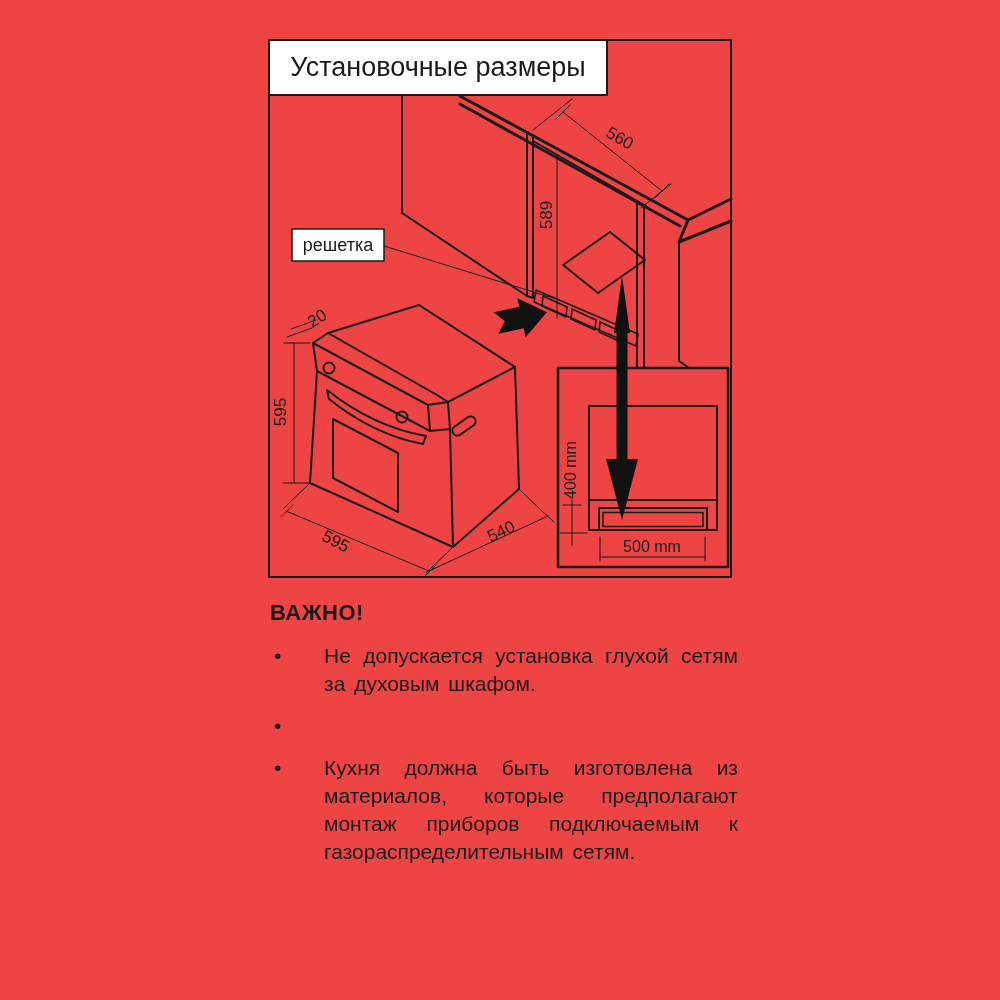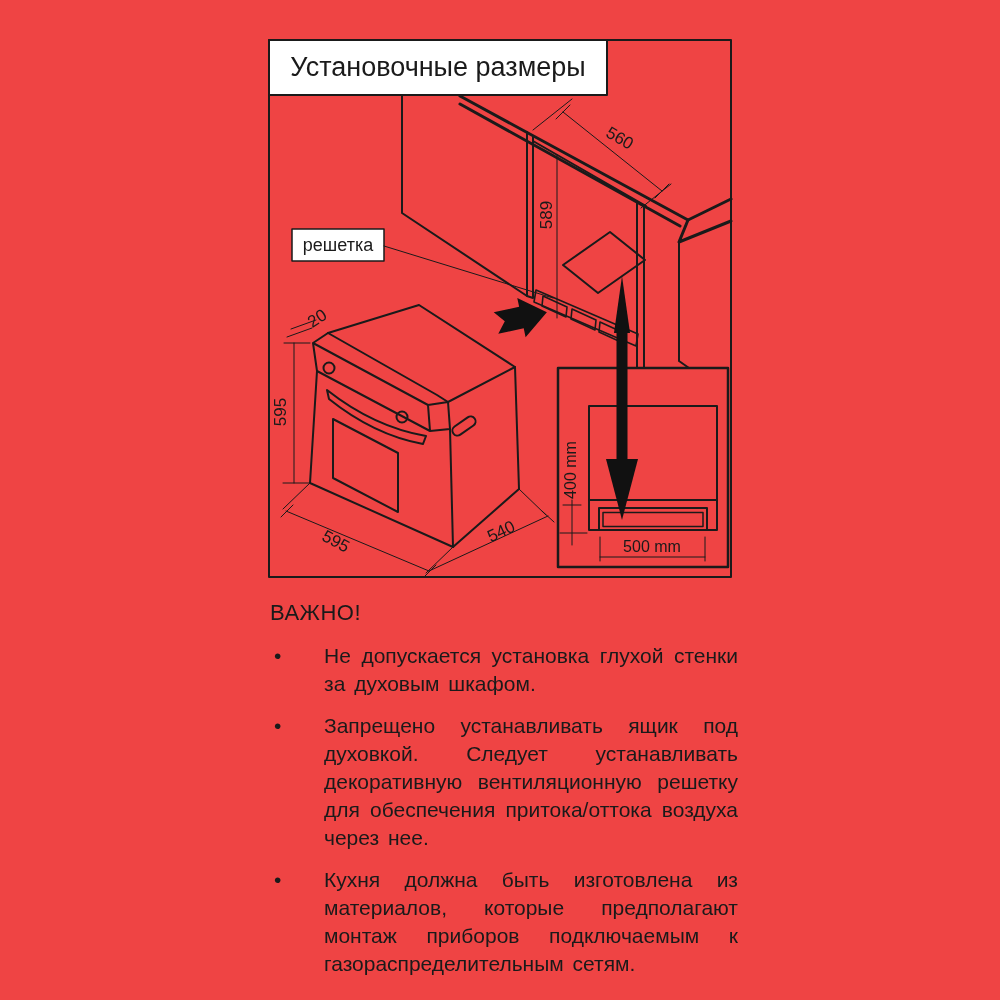--- a/index.html
+++ b/index.html
@@ -5,21 +5,21 @@
   html,body{margin:0;padding:0;background:#ffffff;width:1000px;height:1000px;overflow:hidden;
     font-family:"Liberation Sans", sans-serif;color:#1a1a1a;}
   .stage{position:relative;width:1000px;height:1000px;background:#ef4444;}
   svg{position:absolute;left:0;top:0;}
   svg text{font-family:"Liberation Sans", sans-serif;fill:#1a1a1a;}
   .t-title{font-size:27px;}
   .t-dim{font-size:17px;}
   .t-dim-sm{font-size:16px;}
   .t-label{font-size:18px;}
   .notes{position:absolute;left:268px;top:600px;width:470px;}
-  .notes h2{font-size:22px;font-weight:normal;margin:0 0 16px 2px;letter-spacing:.5px;}
+  .notes h2{font-size:22px;font-weight:bold;margin:0 0 16px 2px;letter-spacing:.5px;}
   .notes ul{list-style:none;margin:0;padding:0;}
   .notes li{display:flex;margin:0 0 14px 0;}
   .dot{width:50px;flex:0 0 50px;padding-left:6px;font-size:21px;line-height:28px;}
   .btxt{flex:1;font-size:21px;line-height:28px;text-align:justify;word-spacing:3px;}
   .notes li:last-child .btxt{margin-bottom:4px;}
 </style>
 </head>
 <body>
 
 <div class="stage">
@@ -126,25 +126,24 @@
     <text class="t-dim" x="501" y="537" text-anchor="middle" transform="rotate(-25 501 531)">540</text>
     <text class="t-dim-sm" x="570" y="476" text-anchor="middle" transform="rotate(-90 570 470)">400 mm</text>
     <text class="t-dim-sm" x="652" y="552" text-anchor="middle">500 mm</text>
   </svg>
 
   <div class="notes">
     <h2>ВАЖНО!</h2>
     <ul>
       <li>
         <span class="dot">•</span>
-        <span class="btxt">Не допускается установка глухой стенки за духовым шкафом.</span>
+        <span class="btxt">Не допускается установка глухой сетям за духовым шкафом.</span>
       </li>
       <li>
         <span class="dot">•</span>
-        <span class="btxt">Запрещено устанавливать ящик под духовкой. Следует устанавливать декоративную вентиляционную решетку для обеспечения притока/оттока воздуха через нее.</span>
       </li>
       <li>
         <span class="dot">•</span>
         <span class="btxt">Кухня должна быть изготовлена из материалов, которые предполагают монтаж приборов подключаемым к газораспределительным сетям.</span>
       </li>
     </ul>
   </div>
 
 </div>
 

